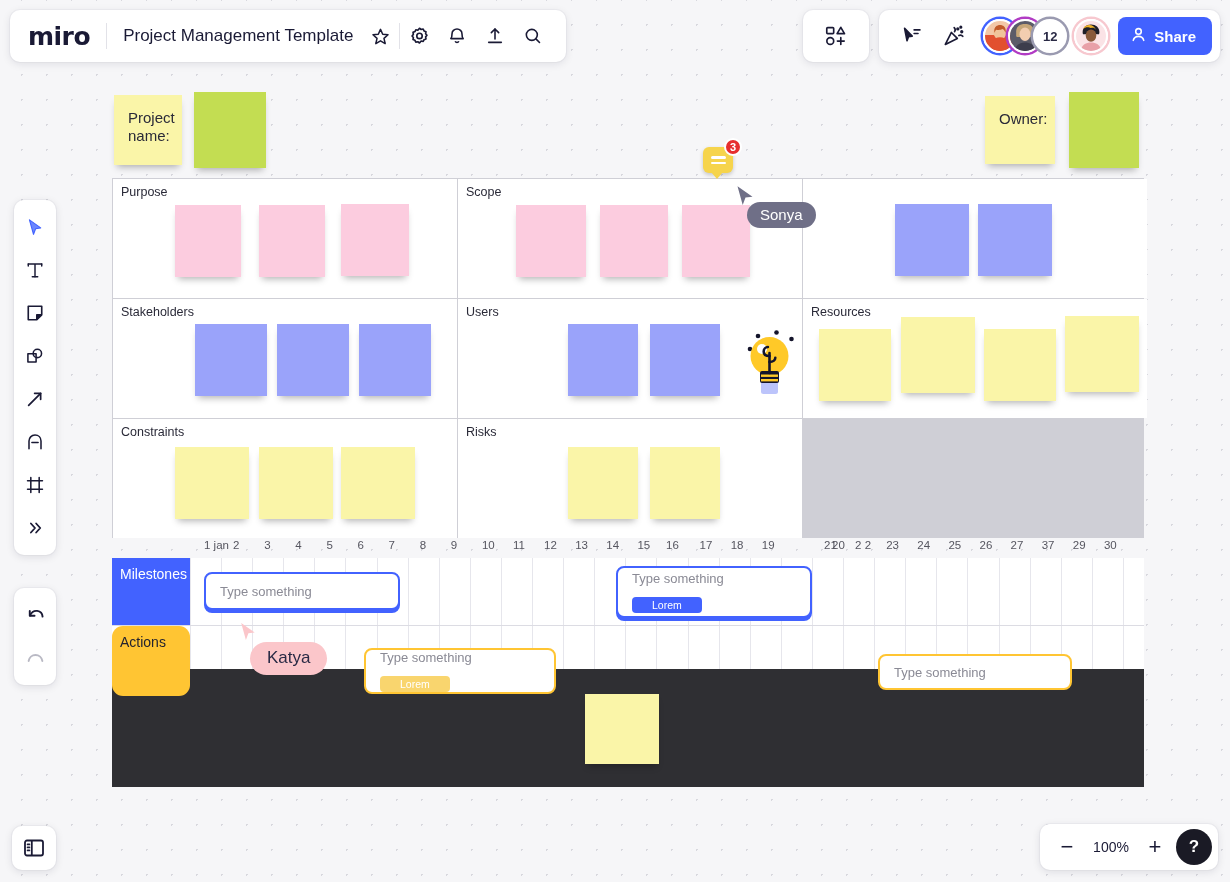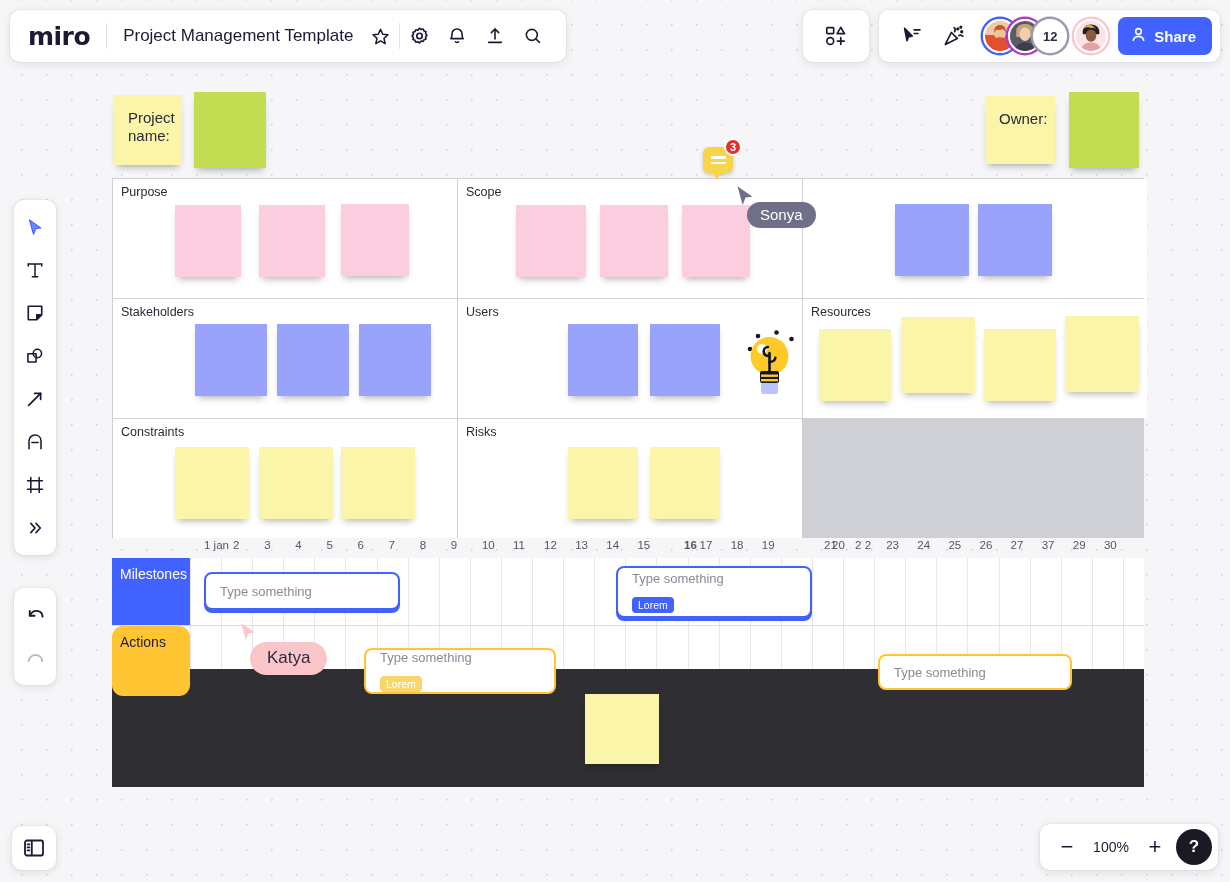--- a/index.html
+++ b/index.html
@@ -162,21 +162,21 @@
   .trow.m { height: 68px; border-bottom: 1px solid #dcdce3;}
   .trow.a { height: 70px; }
   .bar-card {
     position: absolute; border-radius: 8px; background: #fff;
     display: flex; flex-direction: column; justify-content: center;
     padding: 0 14px; z-index: 3;
   }
   .bar-card .ph { font-size: 13px; color: #8a8a95; }
   .tag {
     display: inline-block; align-self: flex-start; margin-top: 11px;
-    font-size: 10.5px; padding: 2px 6px; border-radius: 4px; color: #fff;
+    font-size: 10.5px; padding: 2px 20px; border-radius: 4px; color: #fff;
   }
   .tag.blue { background: #4262ff; }
   .tag.yellow { background: #f9d56e; color: #fff; }
 
   
   .results {
     position: absolute; left: 112px; top: 669px; width: 1032px; height: 118px;
     background: #2f2f33;
     font-weight: bold;
   }
@@ -495,21 +495,21 @@
         <span style="left: 245.5px;">6</span>
         <span style="left: 276.6px;">7</span>
         <span style="left: 307.7px;">8</span>
         <span style="left: 338.8px;">9</span>
         <span style="left: 369.9px;">10</span>
         <span style="left: 401px;">11</span>
         <span style="left: 432.1px;">12</span>
         <span style="left: 463.2px;">13</span>
         <span style="left: 494.3px;">14</span>
         <span style="left: 525.4px;">15</span>
-        <span style="left: 572px; font-weight: bold;">16</span>
+        <span style="left: 554px;">16</span>
         <span style="left: 587.6px;">17</span>
         <span style="left: 618.7px;">18</span>
         <span style="left: 649.8px;">19</span>
         <span style="left: 720px; text-align: center;">20</span>
         <span style="left: 712px;">21</span>
         <span style="left: 743.1px;">2 2</span>
         <span style="left: 774.2px;">23</span>
         <span style="left: 805.3px;">24</span>
         <span style="left: 836.4px;">25</span>
         <span style="left: 867.5px;">26</span>

